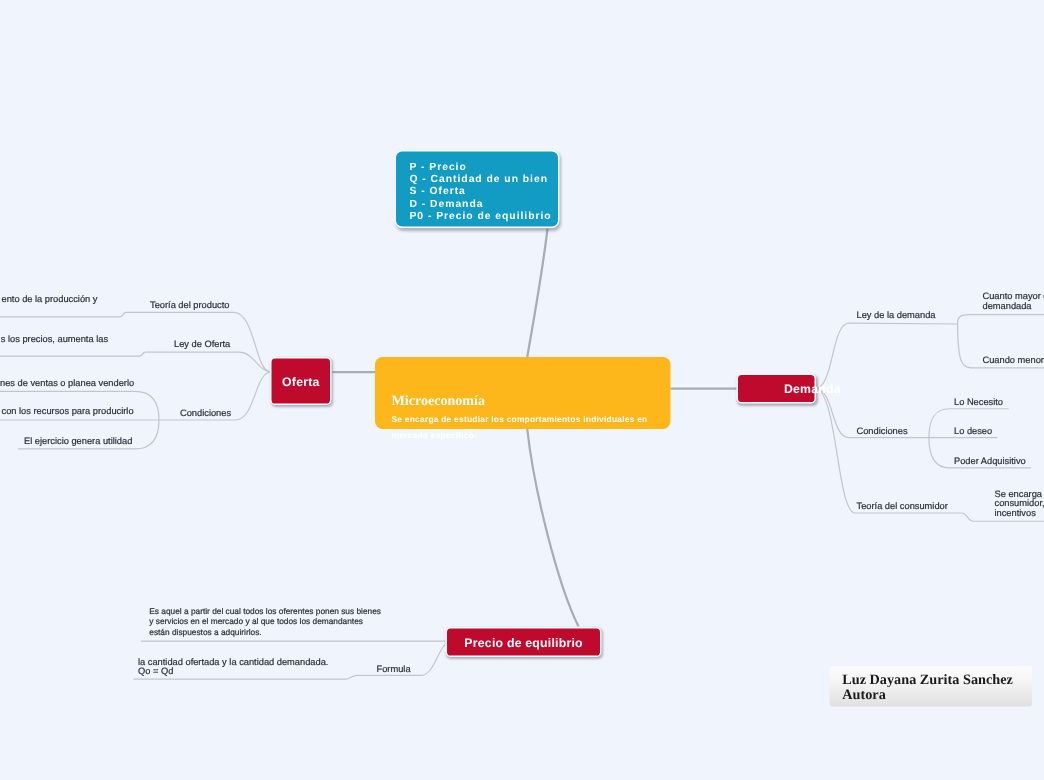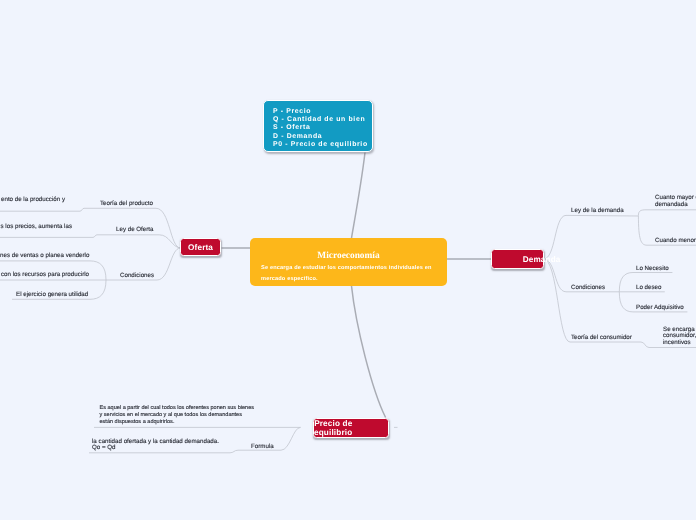--- a/index.html
+++ b/index.html
@@ -17,21 +17,21 @@
   .lbl.tight{line-height:6.2px;}
   .lbl.tight2{line-height:6.5px;}
   .pill{position:absolute;background:#bf0a2e;border:1.2px solid #fff;
         border-radius:3.4px;color:#fff;font-weight:bold;font-size:8.2px;
         letter-spacing:0.15px;text-indent:0.15px;
         display:flex;align-items:center;justify-content:center;
         box-shadow:0.8px 1.3px 1.6px rgba(90,90,100,.45);box-sizing:border-box;}
   #root-node{position:absolute;left:250px;top:238px;width:197px;height:48px;
         background:#fdb71a;border-radius:5px;box-sizing:border-box;padding:8.5px 11px;}
   #root-title{color:#fff;font-family:"Liberation Serif",serif;font-size:9.4px;
-        font-weight:bold;margin:4px 0 1px 0;line-height:11px;text-align:center;}
+        font-weight:bold;margin:16px 0 1px 0;line-height:11px;}
   #root-desc{color:#fff;font-size:5.6px;line-height:11.6px;font-weight:bold;
         letter-spacing:0.16px;}
   #legend{position:absolute;left:263px;top:100px;width:110px;height:52px;
         background:#129bc3;border:1.2px solid #fff;border-radius:5px;
         box-shadow:1px 1.5px 2px rgba(80,80,90,.4);box-sizing:border-box;
         padding:6.5px 0 0 9px;}
   #legend div{color:#fff;font-weight:bold;font-size:6.9px;line-height:8.35px;
         letter-spacing:0.65px;}
   #author{position:absolute;left:553px;top:443.5px;width:135px;height:27.5px;
         background:linear-gradient(#fcfcfc,#f6f6f6 35%,#e0e0e0);border-radius:2px;
@@ -78,23 +78,23 @@
       <div>D - Demanda</div>
       <div>P0 - Precio de equilibrio</div>
     </div>
 
   <div id="root-node" style="left: 250px; top: 238px; width: 197px; height: 48px;">
     <div id="root-title">Microeconomía</div>
     <div id="root-desc">Se encarga de estudiar los comportamientos individuales en mercado específico.</div>
   </div>
 
   <div id="nodes">
-      <div class="pill" id="n-oferta" style="left: 180px; top: 238px; width: 41px; height: 18px;">Oferta</div>
+      <div class="pill" id="n-oferta" style="left: 180px; top: 238px; width: 41px; height: 32px;">Oferta</div>
       <div class="pill" id="n-demanda" style="left: 491px; top: 249px; width: 53px; height: 20px; padding-left: 48px;">Demanda</div>
-      <div class="pill" id="n-precio-equilibrio" style="left: 313px; top: 418px; width: 76px; height: 20px;">Precio de equilibrio</div>
+      <div class="pill" id="n-precio-equilibrio" style="left: 297px; top: 418px; width: 104px; height: 20px;">Precio de equilibrio</div>
     </div>
 
   <div id="labels">
       <div class="lbl" style="left: 100px; top: 199.5px;">Teoría del producto</div>
       <div class="lbl" style="left: 116px; top: 225.5px;">Ley de Oferta</div>
       <div class="lbl" style="left: 120px; top: 271.5px;">Condiciones</div>
       <div class="lbl" style="left: 1px; top: 195.5px;">ento de la producción y</div>
       <div class="lbl" style="left: 0.5px; top: 222.5px;">s los precios, aumenta las</div>
       <div class="lbl" style="left: 0px; top: 251.5px;">nes de ventas o planea venderlo</div>
       <div class="lbl" style="left: 1px; top: 270.5px;">con los recursos para producirlo</div>
@@ -120,13 +120,17 @@
         <div>Es aquel a partir del cual todos los oferentes ponen sus bienes</div>
         <div>y servicios en el mercado y al que todos los demandantes</div>
         <div>están dispuestos a adquirirlos.</div>
       </div>
       <div class="lbl tight" style="left: 92px; top: 438.5px;">
         <div>la cantidad ofertada y la cantidad demandada.</div>
         <div>Qo = Qd</div>
       </div>
     </div>
 
+  <div id="author" style="left: 553px; top: 443.5px; width: 135px; height: 27.5px;">
+    <div>Luz Dayana Zurita Sanchez</div>
+    <div>Autora</div>
+  </div>
 </div>
 
 </body></html>

